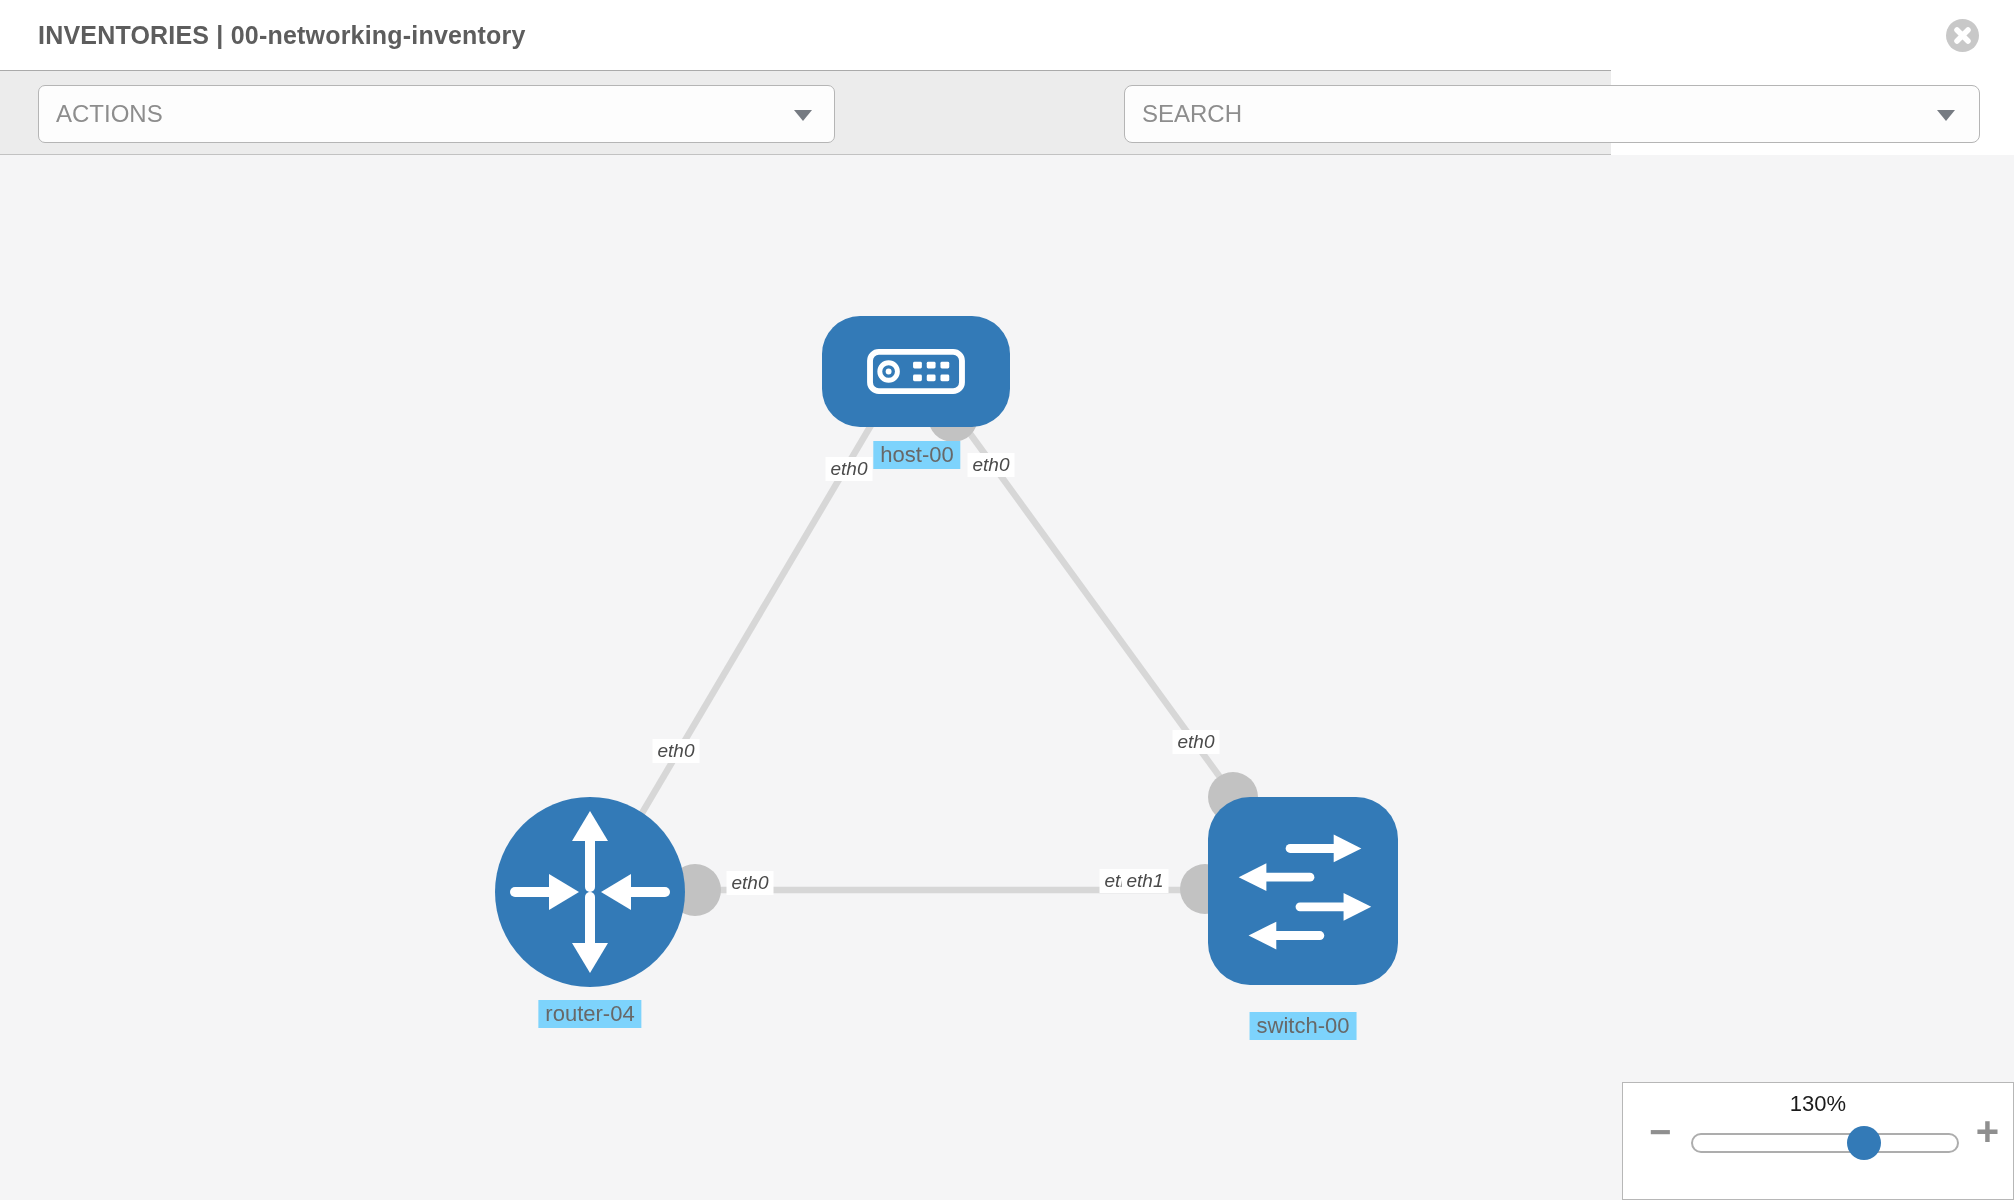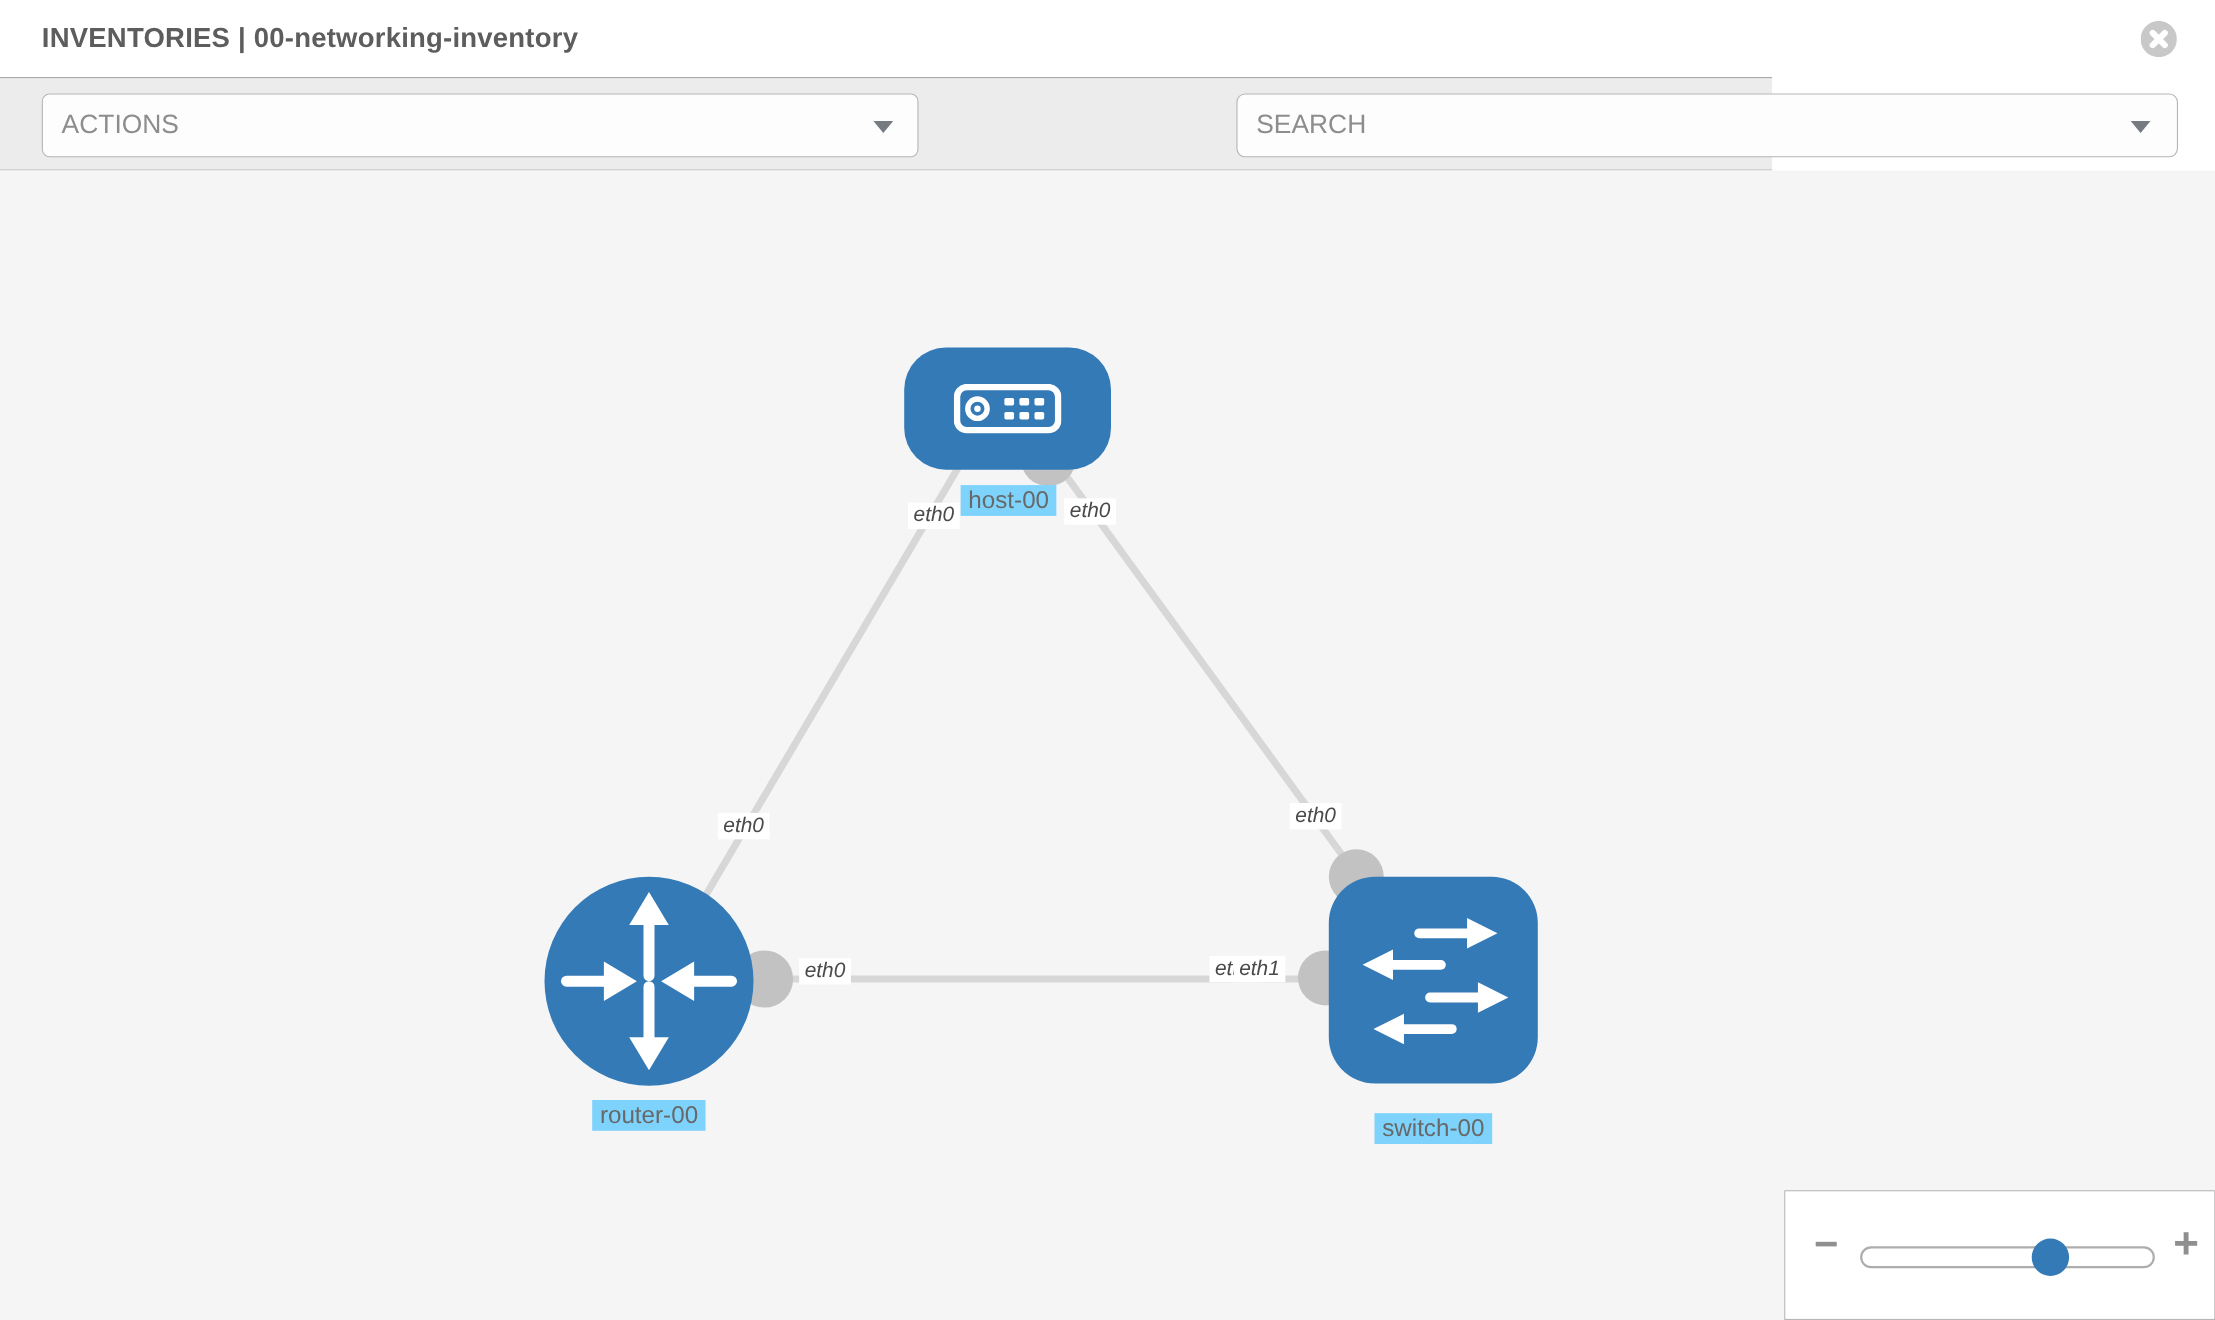--- a/index.html
+++ b/index.html
@@ -150,32 +150,33 @@
           <polygon points="30,81 58,67 58,95" stroke="none"></polygon>
           <line x1="92" y1="111" x2="138" y2="111"></line>
           <polygon points="164,111 136,97 136,125" stroke="none"></polygon>
           <line x1="112" y1="140" x2="66" y2="140"></line>
           <polygon points="40,140 68,126 68,154" stroke="none"></polygon>
         </g>
       </svg>
     </div>
 
     <div class="nodelabel" style="left:917px;top:300px;">host-00</div>
-    <div class="nodelabel" style="left:590px;top:859px;">router-00</div>
+    <div class="nodelabel" style="left:590px;top:859px;">router-04</div>
     <div class="nodelabel" style="left:1303px;top:859px;margin-top:12px;">switch-00</div>
 
     <div class="port" style="left:849px;top:314px;">eth0</div>
     <div class="port" style="left:991px;top:310px;">eth0</div>
     <div class="port" style="left:676px;top:596px;">eth0</div>
     <div class="port" style="left:1196px;top:587px;">eth0</div>
     <div class="port" style="left:750px;top:728px;">eth0</div>
     <div class="port port-under" style="left:1123px;top:726px;">eth0</div>
     <div class="port port-over" style="left:1145px;top:726px;">eth1</div>
   </div>
 
   <div class="zoom-panel">
+    <div class="zoom-level">130%</div>
     <div class="zoom-minus">−</div>
     <div class="zoom-track"></div>
     <div class="zoom-handle"></div>
     <div class="zoom-plus">+</div>
   </div>
 
 </div>
 
 </body></html>

